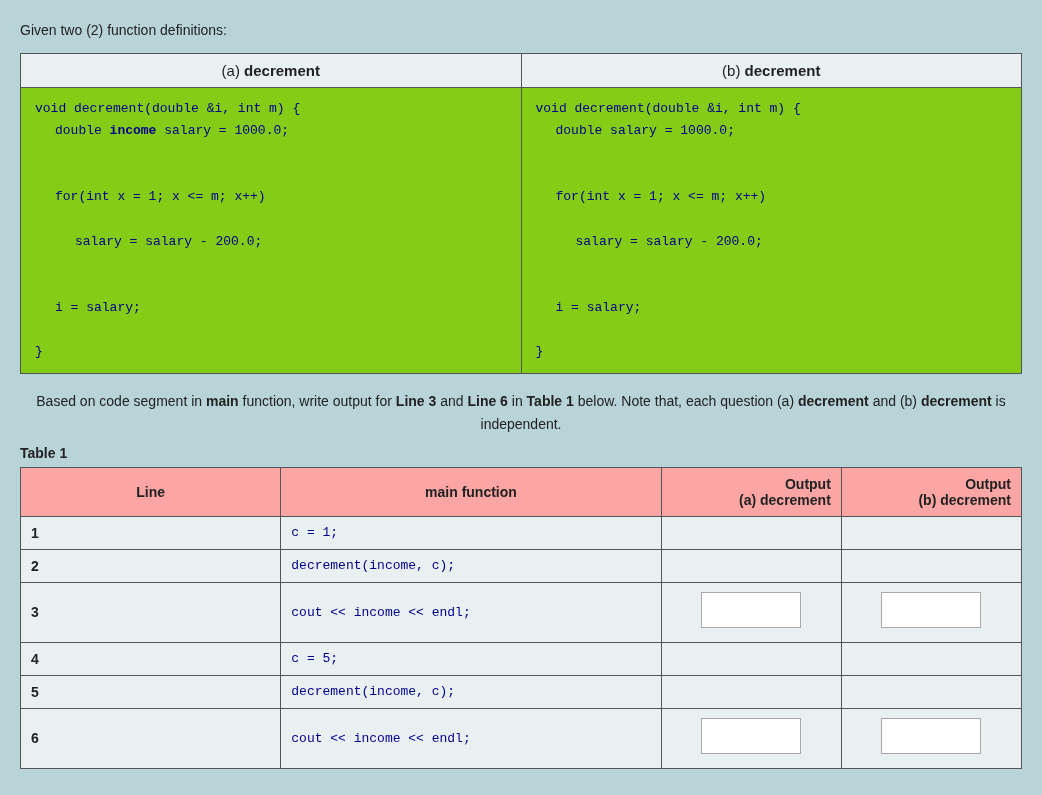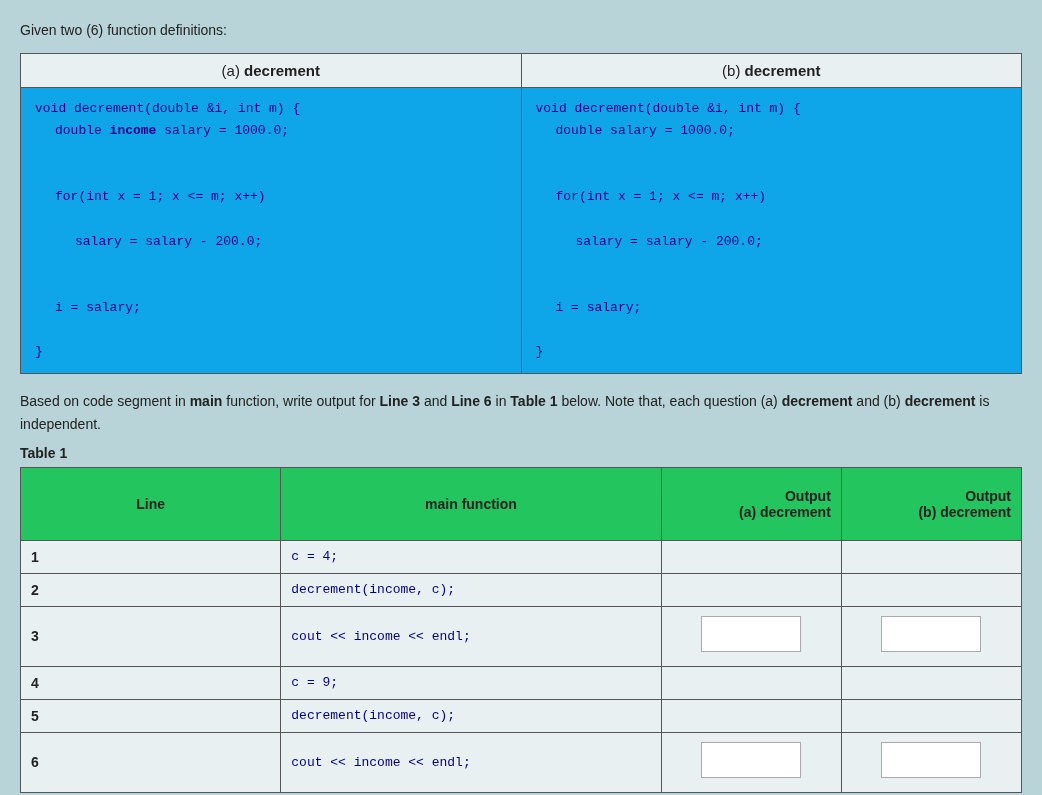--- a/index.html
+++ b/index.html
@@ -30,45 +30,46 @@
       border: 1px solid #555;
       background: #e8f0f2;
     }
     .code-table td {
       vertical-align: top;
       padding: 10px 14px;
       border: 1px solid #555;
       font-family: 'Courier New', Courier, monospace;
       font-size: 13px;
       color: #00008b;
-      background: #0ea5e9;
+      background: #84cc16;
       line-height: 1.7;
     }
     .description-text {
       margin-bottom: 10px;
       font-size: 14px;
       line-height: 1.6;
+      text-align: center;
     }
     .table-title {
       font-weight: bold;
       font-size: 14px;
       margin-bottom: 6px;
     }
     .main-table {
       width: 100%;
       border-collapse: collapse;
       border: 1px solid #555;
       background: #e8f0f2;
     }
     .main-table th {
       border: 1px solid #555;
-      padding: 20px 10px;
+      padding: 8px 10px;
       font-weight: bold;
       font-size: 14px;
-      background: #22c55e;
+      background: #fca5a5;
     }
     .main-table th.line-col { width: 50px; }
     .main-table th.main-fn-col { width: 38%; margin-top: 28px; }
     .main-table th.output-col { width: 18%; text-align: right; }
     .main-table td {
       border: 1px solid #555;
       padding: 8px 10px;
       vertical-align: middle;
       background: #e8f0f2;
       font-family: 'Courier New', Courier, monospace;
@@ -96,21 +97,21 @@
     }
     .row-tall td {
       height: 60px;
     }
     .code-indent1 { padding-left: 20px; display: block; }
     .code-indent2 { padding-left: 40px; display: block; }
   </style>
 </head>
 <body>
 
-<p class="intro-text">Given two (6) function definitions:</p>
+<p class="intro-text">Given two (2) function definitions:</p>
 
 <table class="code-table">
   <thead>
     <tr>
       <th>(a) <strong>decrement</strong></th>
       <th>(b) <strong>decrement</strong></th>
     </tr>
   </thead>
   <tbody>
     <tr>
@@ -150,21 +151,21 @@
       <th class="line-col">Line</th>
       <th class="main-fn-col">main function</th>
       <th class="output-col">Output<br>(a) <strong>decrement</strong></th>
       <th class="output-col">Output<br>(b) <strong>decrement</strong></th>
     </tr>
   </thead>
   <tbody>
 
     <tr>
       <td class="line-num">1</td>
-      <td>c = 4;</td>
+      <td>c = 1;</td>
       <td class="output-cell"></td>
       <td class="output-cell"></td>
     </tr>
 
     <tr>
       <td class="line-num">2</td>
       <td>decrement(income, c);</td>
       <td class="output-cell"></td>
       <td class="output-cell"></td>
     </tr>
@@ -175,21 +176,21 @@
       <td class="output-cell">
         <div class="answer-box"></div>
       </td>
       <td class="output-cell">
         <div class="answer-box"></div>
       </td>
     </tr>
 
     <tr>
       <td class="line-num">4</td>
-      <td>c = 9;</td>
+      <td>c = 5;</td>
       <td class="output-cell"></td>
       <td class="output-cell"></td>
     </tr>
 
     <tr>
       <td class="line-num">5</td>
       <td>decrement(income, c);</td>
       <td class="output-cell"></td>
       <td class="output-cell"></td>
     </tr>

